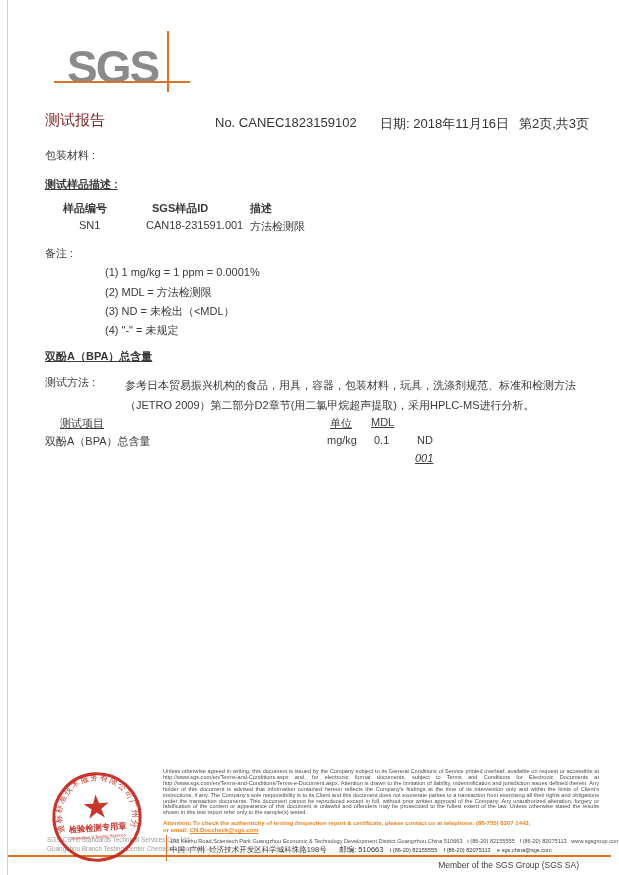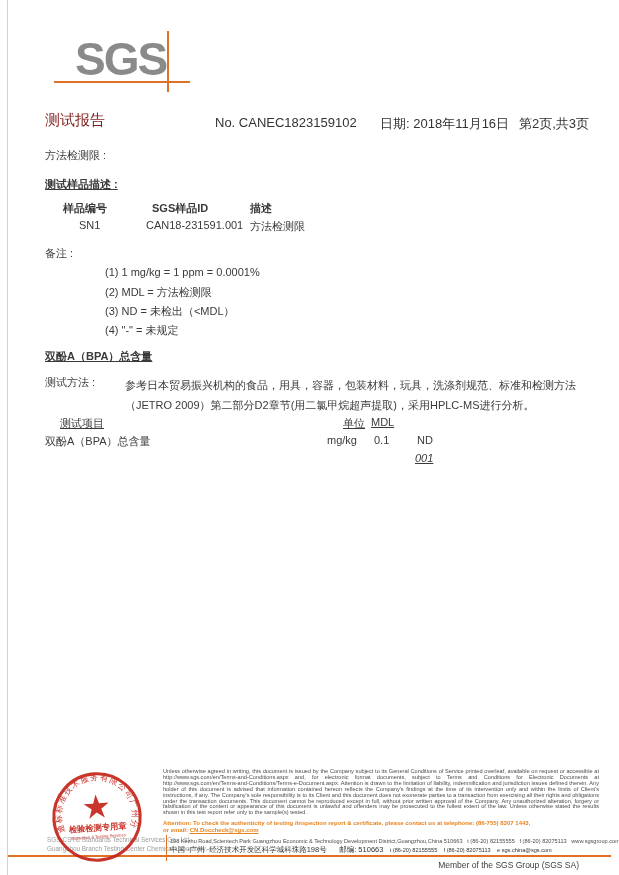--- a/index.html
+++ b/index.html
@@ -39,51 +39,51 @@
   .rule{position:absolute;left:8px;top:855px;width:603px;height:2px;background:var(--accent);}
   .addr-tick{position:absolute;left:166px;top:835px;width:1px;height:26px;background:var(--accent);}
   .stamp-wrap{position:absolute;left:49px;top:769px;width:96px;height:96px;z-index:5;opacity:.92;transform:rotate(-4deg);}
 </style>
 </head>
 <body>
 
 <div id="page">
   <div class="page-edge"></div>
 
-  <div class="abs logo-text" style="left:67px;top:36px;margin-left:8px;">SGS</div>
+  <div class="abs logo-text" style="left:67px;top:44px;">SGS</div>
   <div class="hline" style="left:54px;top:81px;width:136px;"></div>
   <div class="vline" style="left:167px;top:31px;height:61px;"></div>
 
   <div class="abs report-title" style="left:45px;top:111px;">测试报告</div>
   <div class="abs hdr" style="left:215px;top:115px;">No. CANEC1823159102</div>
   <div class="abs hdr" style="left:380px;top:115px;">日期: 2018年11月16日</div>
   <div class="abs hdr" style="left:519px;top:115px;">第2页,共3页</div>
 
-  <div class="abs zh" style="left:45px;top:148px;">方法检测限 :</div>
+  <div class="abs zh" style="left:45px;top:148px;">包装材料 :</div>
   <div class="abs zh bold ul" style="left:45px;top:177px;">测试样品描述 :</div>
 
   <div class="abs zh bold" style="left:63px;top:201px;">样品编号</div>
   <div class="abs zh bold" style="left:152px;top:201px;">SGS样品ID</div>
   <div class="abs zh bold" style="left:250px;top:201px;">描述</div>
   <div class="abs zh" style="left:79px;top:219px;">SN1</div>
   <div class="abs zh" style="left:146px;top:219px;">CAN18-231591.001</div>
   <div class="abs zh" style="left:250px;top:219px;">方法检测限</div>
 
   <div class="abs zh" style="left:45px;top:246px;">备注 :</div>
   <div class="abs zh" style="left:105px;top:266px;">(1) 1 mg/kg = 1 ppm = 0.0001%</div>
   <div class="abs zh" style="left:105px;top:285px;">(2) MDL = 方法检测限</div>
   <div class="abs zh" style="left:105px;top:304px;">(3) ND = 未检出（&lt;MDL）</div>
   <div class="abs zh" style="left:105px;top:323px;">(4) "-" = 未规定</div>
 
   <div class="abs zh bold ul" style="left:45px;top:349px;">双酚A（BPA）总含量</div>
   <div class="abs zh" style="left:45px;top:375px;">测试方法 :</div>
   <div class="method">参考日本贸易振兴机构的食品，用具，容器，包装材料，玩具，洗涤剂规范、标准和检测方法（JETRO 2009）第二部分D2章节(用二氯甲烷超声提取)，采用HPLC-MS进行分析。</div>
 
   <div class="abs zh ul" style="left:60px;top:416px;">测试项目</div>
-  <div class="abs zh ul" style="left:330px;top:416px;margin-left:13px;">单位</div>
+  <div class="abs zh ul" style="left:330px;top:416px;">单位</div>
   <div class="abs zh ul" style="left:371px;top:416px;">MDL</div>
   <div class="abs zh ul it" style="left:415px;top:416px;margin-top:36px;">001</div>
   <div class="abs zh" style="left:45px;top:434px;">双酚A（BPA）总含量</div>
   <div class="abs zh" style="left:327px;top:434px;">mg/kg</div>
   <div class="abs zh" style="left:374px;top:434px;">0.1</div>
   <div class="abs zh" style="left:417px;top:434px;">ND</div>
 
   <div class="stamp-wrap">
     <svg viewBox="0 0 100 100" width="96" height="96">
       <defs>

